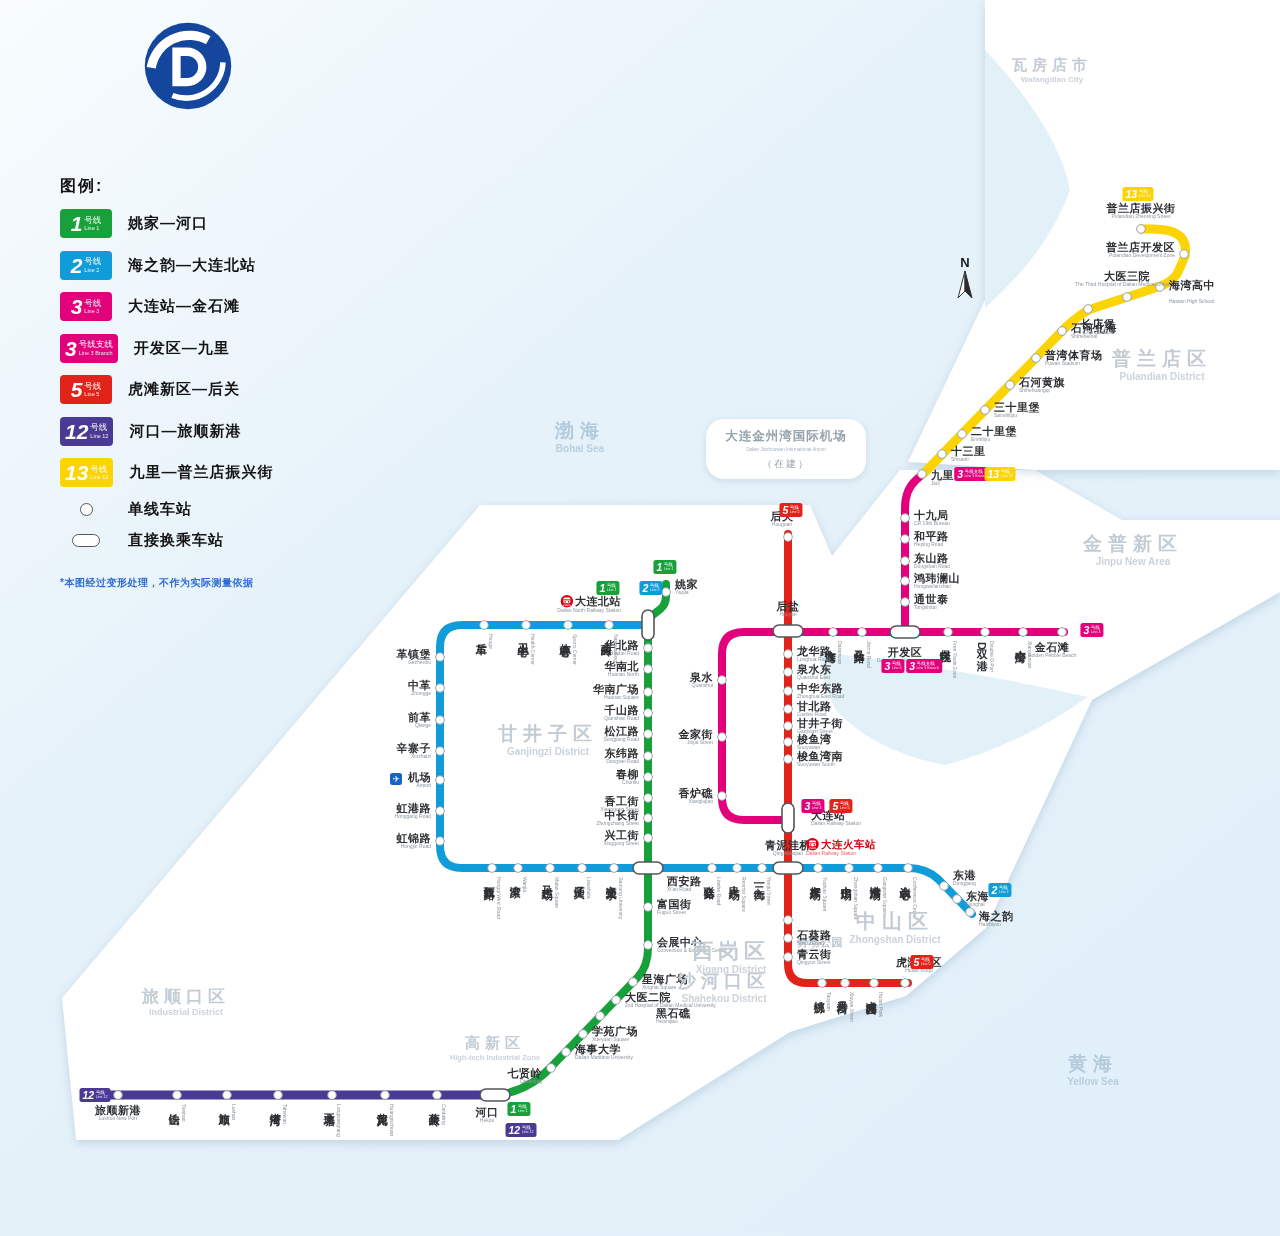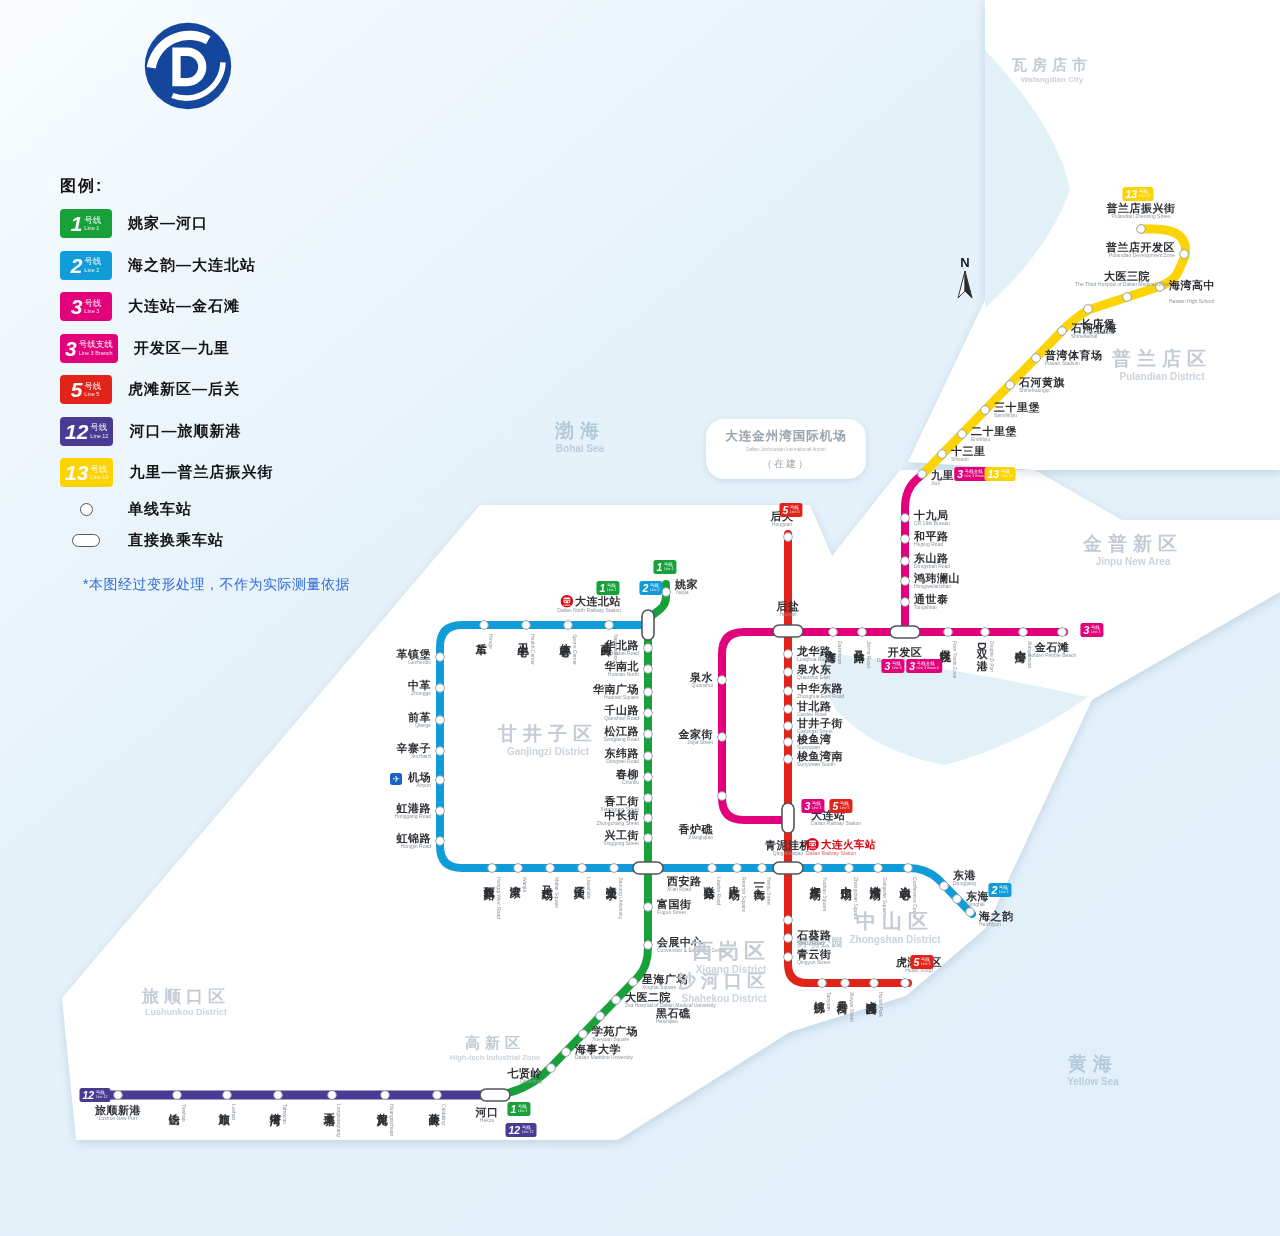--- a/index.html
+++ b/index.html
@@ -53,21 +53,21 @@
   .bdg-lg{display:flex;align-items:center;gap:2px;color:#fff;border-radius:4px;height:29px;
           padding:2px 5px;box-sizing:border-box;margin-right:16px;min-width:52px;justify-content:center;}
   .bdg-lg b{font-size:21px;font-style:italic;line-height:1;}
   .bdg-lg .c2{display:flex;flex-direction:column;line-height:1.1;}
   .bdg-lg .c2 .t1{font-size:8.5px;}
   .bdg-lg .c2 .t2{font-size:5.5px;opacity:.92;}
   .lg-route{font-size:15px;font-weight:bold;color:#151515;letter-spacing:1px;}
   .mk-wrap{width:52px;display:flex;justify-content:center;margin-right:16px;}
   .mk-c{width:11px;height:11px;border:1.6px solid #555;border-radius:50%;background:#fff;}
   .mk-t{width:26px;height:11px;border:1.6px solid #555;border-radius:7px;background:#fff;}
-  #legend-note{font-size:14px;font-weight:normal;color:#2f6bd8;margin-top:26px;letter-spacing:.5px;margin-left:23px;}
+  #legend-note{font-size:10px;font-weight:bold;color:#2f6bd8;margin-top:26px;letter-spacing:.5px;}
 
   
   #airport-box{position:absolute;left:706px;top:419px;width:160px;background:#fff;border-radius:18px;
                padding:9px 4px 8px;box-sizing:border-box;text-align:center;color:#98a4ad;
                box-shadow:0 2px 6px rgba(120,155,185,.25);}
   #airport-box .a-zh{font-size:12.5px;font-weight:bold;letter-spacing:1px;display:block;}
   #airport-box .a-en{font-size:4.6px;display:block;margin-top:2px;color:#aab4bc;}
   #airport-box .a-note{font-size:10px;display:block;margin-top:5px;letter-spacing:2px;}
 
   
@@ -499,21 +499,21 @@
           <div class="zh">海之韵</div>
         </div>
         <div class="en">Haizhiyun</div>
       </div>
       <div class="sl anc-r" style="left: 811px; top: 818px; transform: translateY(-50%);">
         <div class="zrow">
           <div class="zh">大连站</div>
         </div>
         <div class="en">Dalian Railway Station</div>
       </div>
-      <div class="sl anc-l" style="left: 713px; top: 832px; transform: translate(-100%, -50%);">
+      <div class="sl anc-l" style="left: 713px; top: 796px; transform: translate(-100%, -50%);">
         <div class="zrow">
           <div class="zh">香炉礁</div>
         </div>
         <div class="en">Xianglujiao</div>
       </div>
       <div class="sl anc-l" style="left: 713px; top: 737px; transform: translate(-100%, -50%);">
         <div class="zrow">
           <div class="zh">金家街</div>
         </div>
         <div class="en">Jinjia Street</div>
@@ -970,21 +970,21 @@
       <div class="district" style="left: 895px; top: 928px;">
         <div class="zh" style="font-size: 20px; letter-spacing: 6px;">中山区</div>
         <div class="en" style="font-size: 10px;">Zhongshan District</div>
       </div>
       <div class="district" style="left: 724px; top: 987px;">
         <div class="zh" style="font-size: 18px; letter-spacing: 5px;">沙河口区</div>
         <div class="en" style="font-size: 10px;">Shahekou District</div>
       </div>
       <div class="district" style="left: 186px; top: 1002px;">
         <div class="zh" style="font-size: 17px; letter-spacing: 5px;">旅顺口区</div>
-        <div class="en" style="font-size: 9px;">Lushunkou District</div>
+        <div class="en" style="font-size: 9px;">Industrial District</div>
       </div>
       <div class="district" style="left: 495px; top: 1048px;">
         <div class="zh" style="font-size: 15px; letter-spacing: 5px;">高新区</div>
         <div class="en" style="font-size: 7.5px;">High-tech Industrial Zone</div>
       </div>
       <div class="district sea" style="left: 580px; top: 437px;">
         <div class="zh" style="font-size: 19px; letter-spacing: 6px;">渤海</div>
         <div class="en" style="font-size: 10px;">Bohai Sea</div>
       </div>
       <div class="district sea" style="left: 1093px; top: 1070px;">

